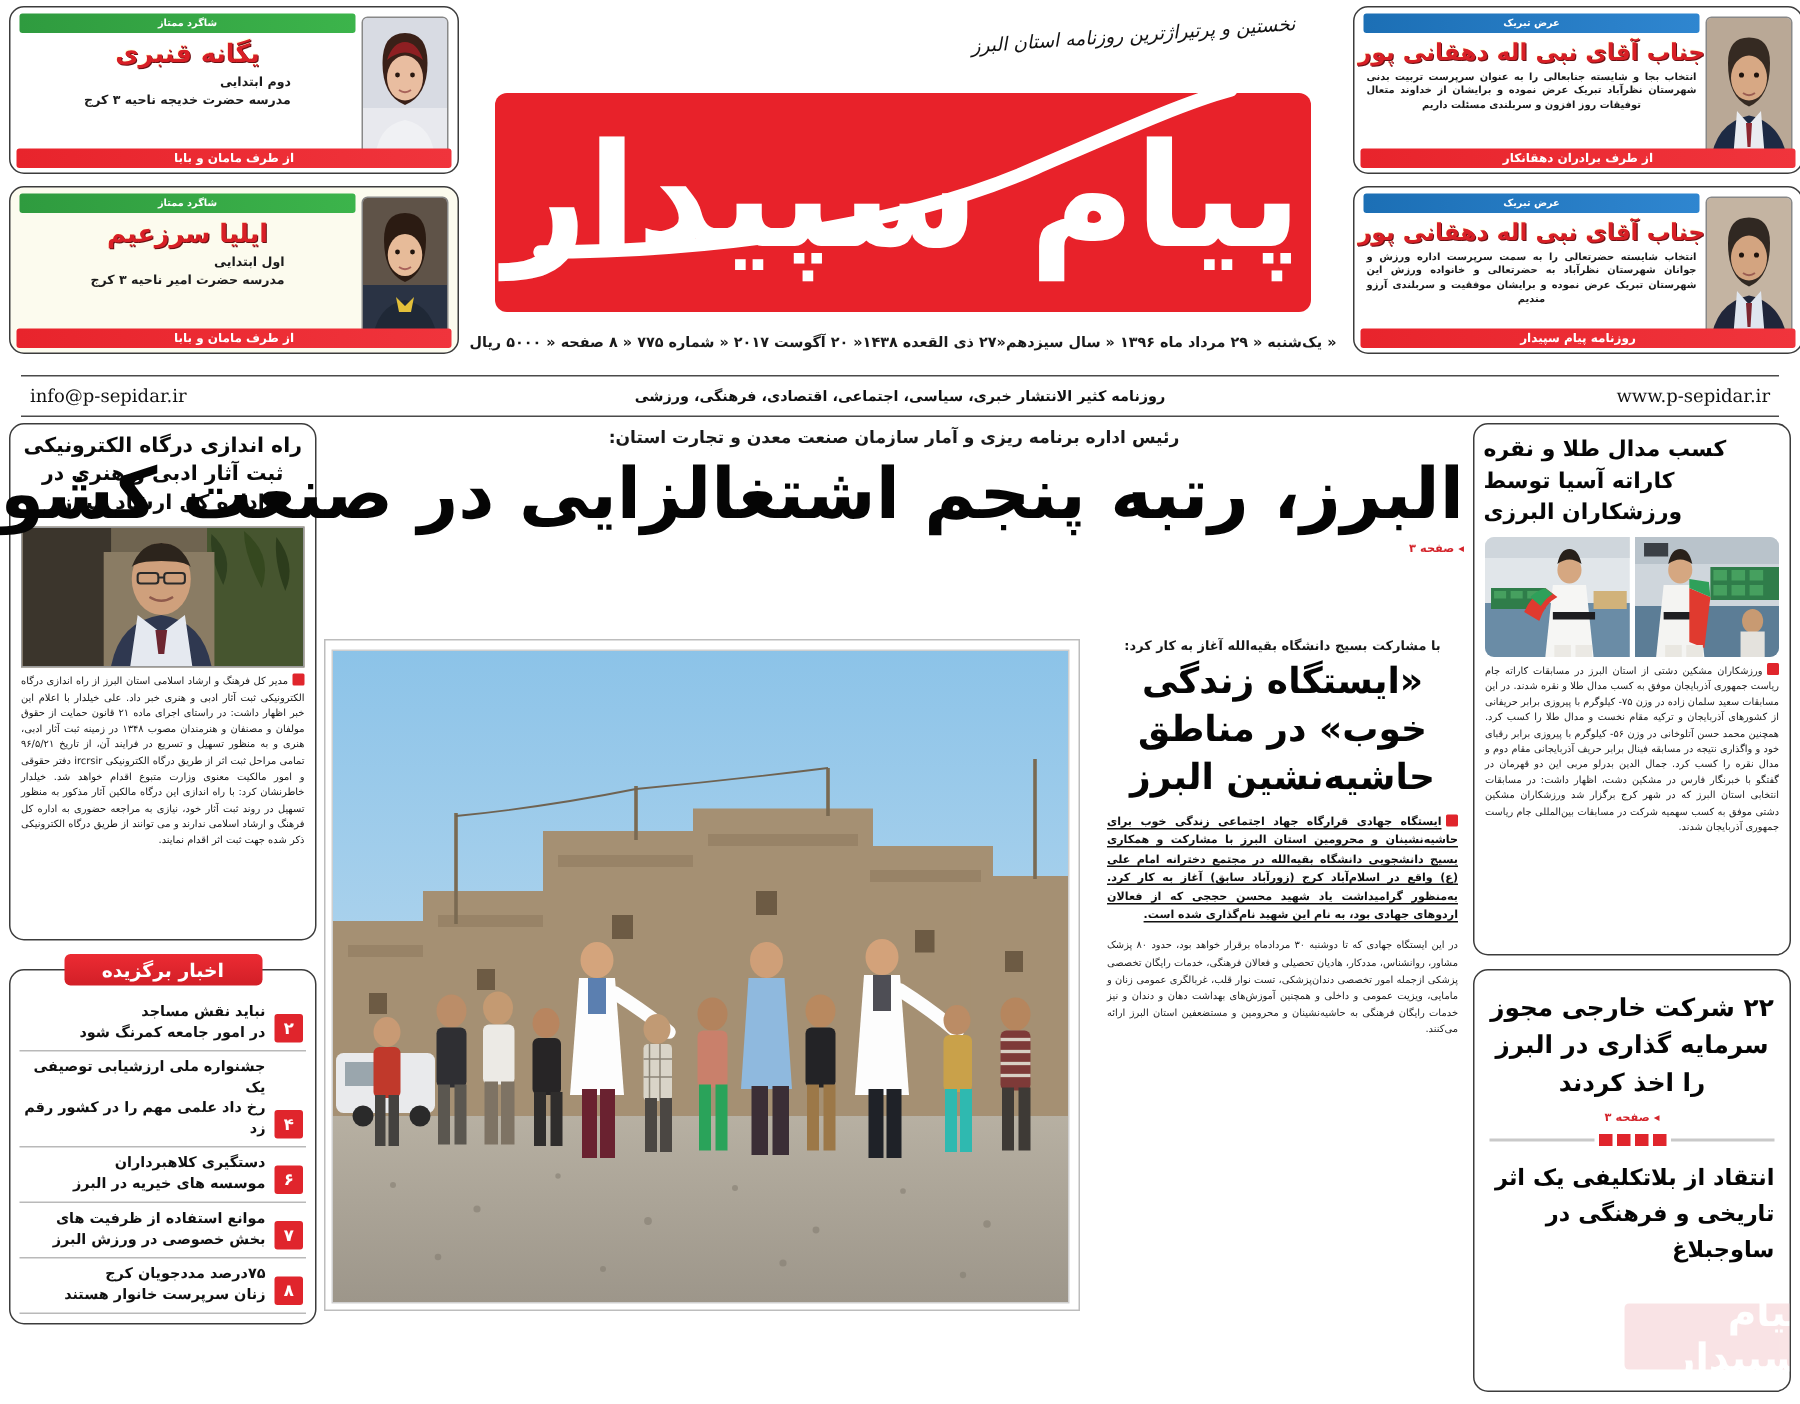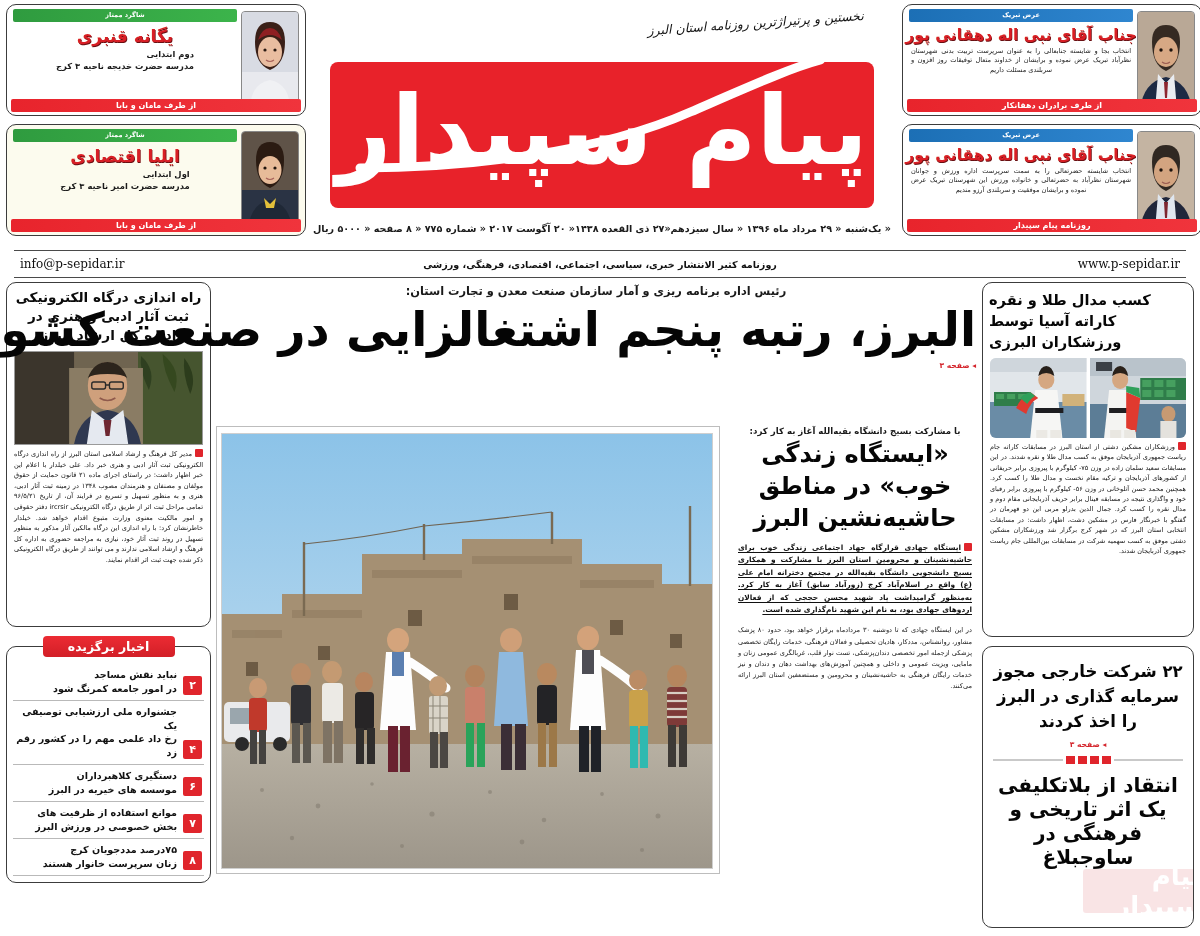--- a/index.html
+++ b/index.html
@@ -52,21 +52,21 @@
     margin-top:4px;
     font-size:17px;font-weight:bold;color:#d81f26;
     text-shadow:0.7px 0.7px 0 #6b0f12, -0.4px -0.4px 0 #ffd;
     letter-spacing:-0.3px;white-space:nowrap;
   }
   .ad-name.small{font-size:15.5px;}
   .ad-lines{
     margin-top:3px;text-align:right;color:#1b1b1b;
     font-size:8.4px;line-height:11.5px;font-weight:bold;
   }
-  .ad-lines.tiny{font-size:6.6px;line-height:9.4px;font-weight:normal;text-align:justify;
+  .ad-lines.tiny{font-size:6.6px;line-height:9.4px;font-weight:bold;text-align:justify;
      text-align-last:center;padding:0 2px;}
   .ad-footer{
     position:absolute;left:4px;right:4px;bottom:3px;height:13px;line-height:13px;
     background:linear-gradient(90deg,#e8242c,#f0343c);
     color:#ffffff;font-size:8px;font-weight:bold;text-align:center;border-radius:2px;
   }
 
   
   .masthead{
     position:absolute;left:312px;top:0;width:580px;height:246px;
@@ -231,21 +231,21 @@
   .rbox2-head{
     text-align:center;font-size:16.5px;line-height:25px;font-weight:bold;color:#060606;
   }
   .rbox2-ref{text-align:center;font-size:7.6px;color:#d4252c;font-weight:bold;margin-top:6px;}
   .sep-dots{
     display:flex;align-items:center;gap:3px;margin:7px 0 9px 0;justify-content:center;
   }
   .sep-dots .line{flex:1;height:1.2px;background:#c9c9c9;}
   .sep-dots .sq{width:9px;height:8px;background:#e0252c;}
   .rbox2-head2{
-    text-align:center;font-size:20px;line-height:24px;font-weight:bold;color:#060606;
+    font-size:15px;line-height:24px;font-weight:bold;color:#060606;
   }
   .watermark{
     position:absolute;right:-8px;bottom:14px;width:118px;height:44px;
     opacity:0.5;pointer-events:none;
   }
   .wm-plate{
     position:absolute;inset:0;background:#f4c9cc;border-radius:3px;
   }
   .wm-word{
     position:absolute;inset:0;display:flex;align-items:center;justify-content:center;
@@ -295,21 +295,21 @@
             <path d="M14 28 q0-18 14-18 q14 0 14 18 q0 22-14 28 q-14-6-14-28z" fill="#2b1b12"></path>
             <ellipse cx="28" cy="38" rx="11.5" ry="14" fill="#e7bb99"></ellipse>
             <circle cx="23" cy="36" r="1.6" fill="#21150e"></circle>
             <circle cx="33" cy="36" r="1.6" fill="#21150e"></circle>
             <path d="M24 46 q4 3 8 0" stroke="#a8625a" stroke-width="1.2" fill="none"></path>
             <path d="M22 66 l6 6 l6-6 l-2 10 h-8z" fill="#e3c03a"></path>
           </svg>
         </div>
         <div class="ad-body">
           <div class="ad-ribbon">شاگرد ممتاز</div>
-          <div class="ad-name">ایلیا اقتصادی</div>
+          <div class="ad-name">ایلیا سرزعیم</div>
           <div class="ad-lines">
             <div>اول ابتدایی</div>
             <div>مدرسه حضرت امیر ناحیه ۳ کرج</div>
           </div>
         </div>
         <div class="ad-footer">از طرف مامان و بابا</div>
       </div>
     </div>
 
     <div class="masthead">

